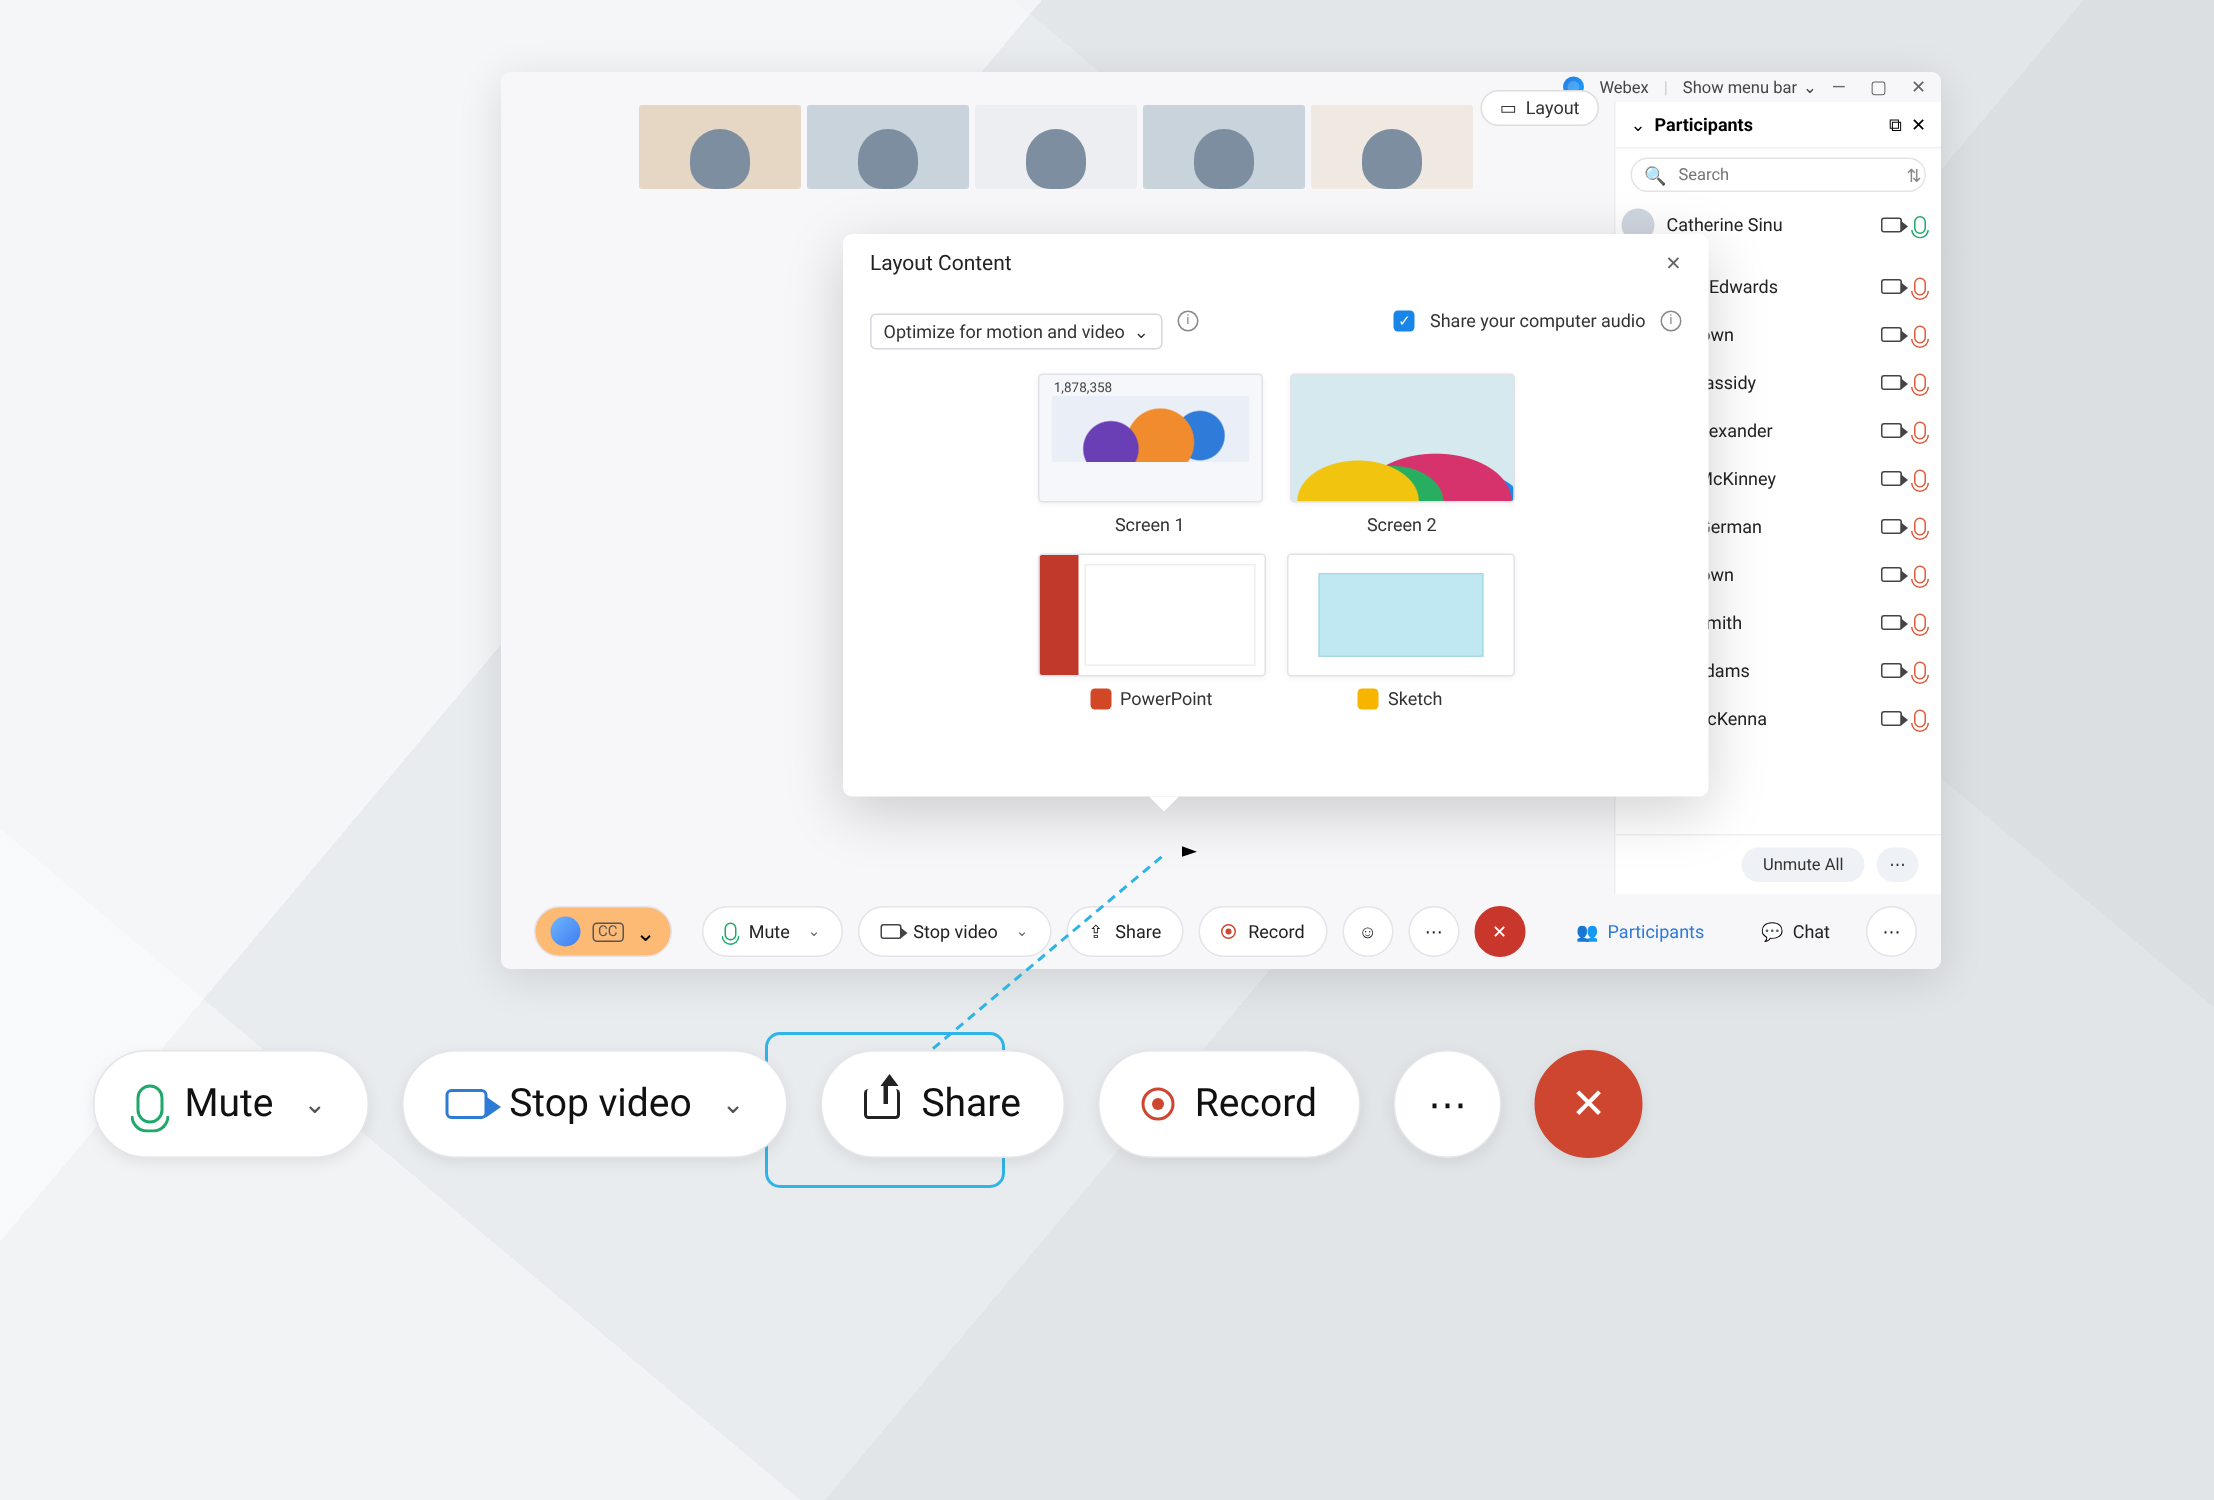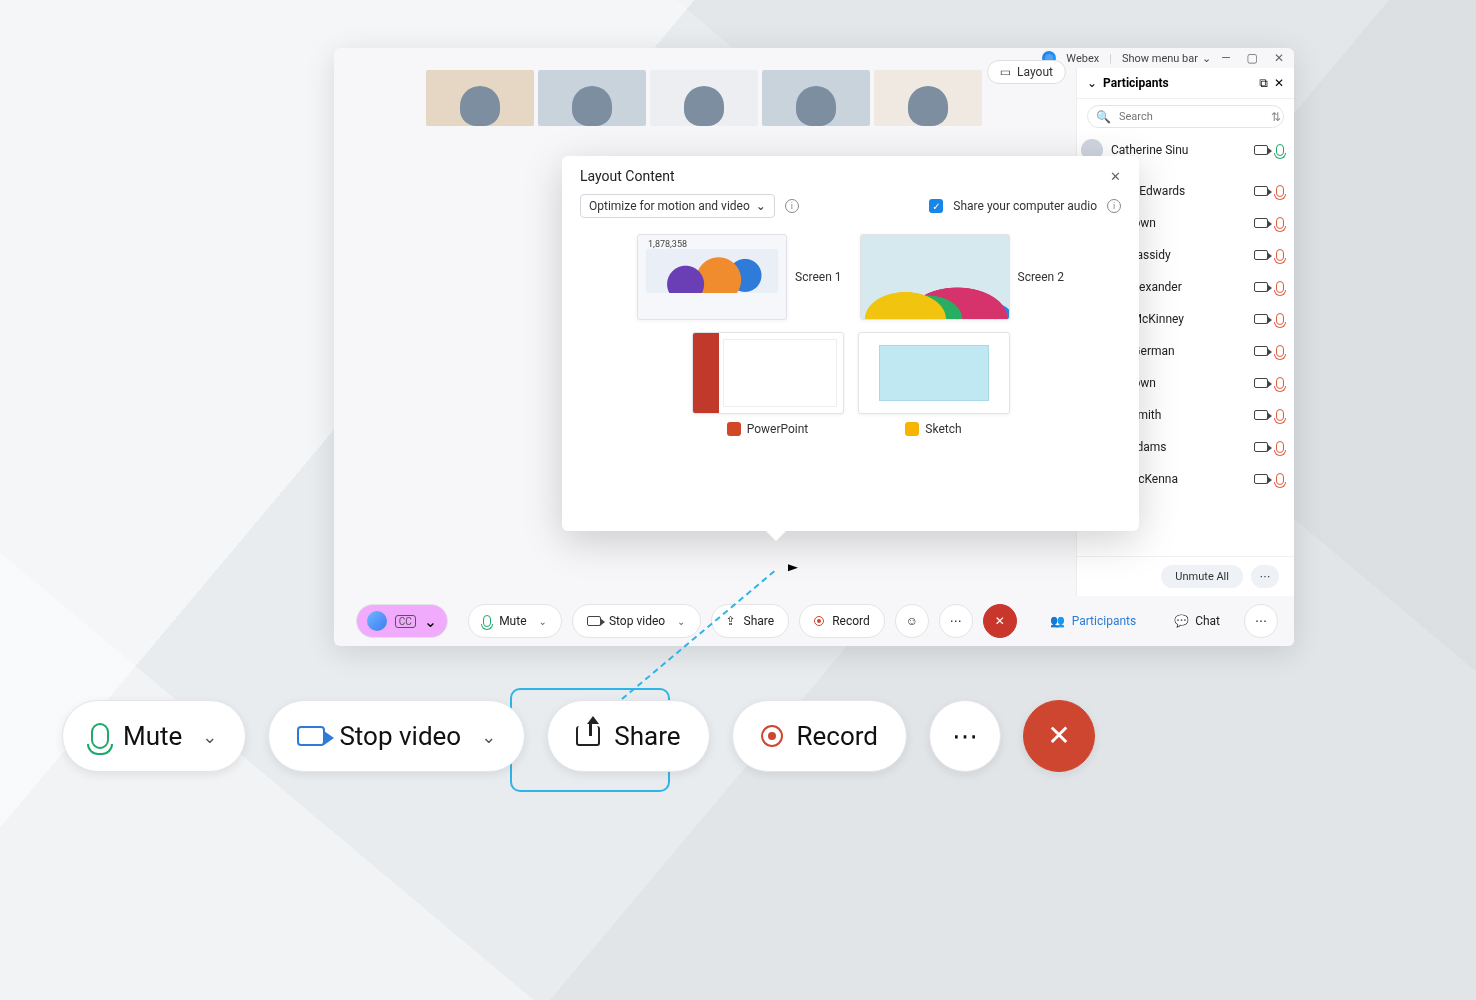--- a/index.html
+++ b/index.html
@@ -67,36 +67,36 @@
 
   
   .toolbar{height:50px;display:flex;align-items:center;gap:10px;padding:0 16px;background:#f7f7f9;}
   .tb{background:#fff;border:1px solid #e3e3e8;border-radius:20px;height:34px;display:flex;align-items:center;gap:8px;padding:0 14px;font-size:12px;color:#222;}
   .tb .chev{font-size:10px;color:#666;margin-left:4px;}
   .tb.round{width:34px;padding:0;justify-content:center;}
   .tb.primary{background:#c9372c;border-color:#c9372c;color:#fff;}
   .tb.link{border:none;background:transparent;gap:6px;}
   .tb.link span.pl{color:#2d7bd4;}
   .grow{flex:1;}
-  .assistant{display:flex;align-items:center;gap:8px;background:#f0abfc;border:1px solid #e3e3e8;border-radius:20px;height:34px;padding:0 10px;}
+  .assistant{display:flex;align-items:center;gap:8px;background:#fdba74;border:1px solid #e3e3e8;border-radius:20px;height:34px;padding:0 10px;}
   .assistant .bot{width:20px;height:20px;border-radius:50%;background:linear-gradient(135deg,#6fb6ff,#3d7cf0);position:relative;}
   .assistant .cc{font-size:10px;border:1px solid #555;border-radius:3px;padding:0 3px;color:#555;}
 
   
   .popover{position:absolute;left:228px;top:108px;width:577px;height:375px;background:#fff;border-radius:6px;box-shadow:0 10px 40px rgba(0,0,0,.18);}
   .popover::after{content:"";position:absolute;left:204px;bottom:-10px;width:0;height:0;border-left:10px solid transparent;border-right:10px solid transparent;border-top:10px solid #fff;}
   .pophead{display:flex;align-items:center;padding:12px 18px 4px;font-size:14px;color:#222;}
   .popclose{margin-left:auto;color:#666;font-size:13px;}
   .poprow{display:flex;align-items:center;gap:10px;padding:6px 18px 10px;font-size:12px;color:#333;}
-  .sel{border:1px solid #d6d6dc;border-radius:4px;padding:4px 8px;display:flex;align-items:center;gap:6px;}
+  .sel{border:1px solid #d6d6dc;border-radius:4px;padding:4px 8px;display:flex;align-items:center;gap:6px;margin-top:15px;}
   .info{width:14px;height:14px;border:1px solid #888;border-radius:50%;display:inline-flex;align-items:center;justify-content:center;font-size:9px;color:#888;}
   .spacer{flex:1;}
   .chk{width:14px;height:14px;border-radius:3px;background:#1786e8;display:inline-flex;align-items:center;justify-content:center;color:#fff;font-size:10px;}
   .screens{display:flex;justify-content:center;gap:18px;padding:6px 18px 2px;}
-  .scard{display:flex;flex-direction:row;align-items:center;gap:8px;font-size:12px;color:#333;}
+  .scard{display:flex;flex-direction:column;align-items:center;gap:8px;font-size:12px;color:#333;}
   .sthumb{width:150px;height:86px;border:1px solid #e2e2e8;border-radius:3px;background:#f6f7fb;box-shadow:0 1px 4px rgba(0,0,0,.06);position:relative;overflow:hidden;}
   .sthumb.s1::before{content:"";position:absolute;left:8px;right:8px;top:14px;height:44px;
     background:
       radial-gradient(circle at 30% 80%, #6a3fb5 0 18px, transparent 19px),
       radial-gradient(circle at 55% 70%, #f08c2e 0 22px, transparent 23px),
       radial-gradient(circle at 75% 60%, #2f7bd9 0 16px, transparent 17px),
       linear-gradient(#eaeef6,#eaeef6);
     border-radius:2px;}
   .sthumb.s1 .tlabel{position:absolute;left:10px;top:4px;font-size:9px;color:#444;}
   .sthumb.s2{background:#d6e9ef;}

